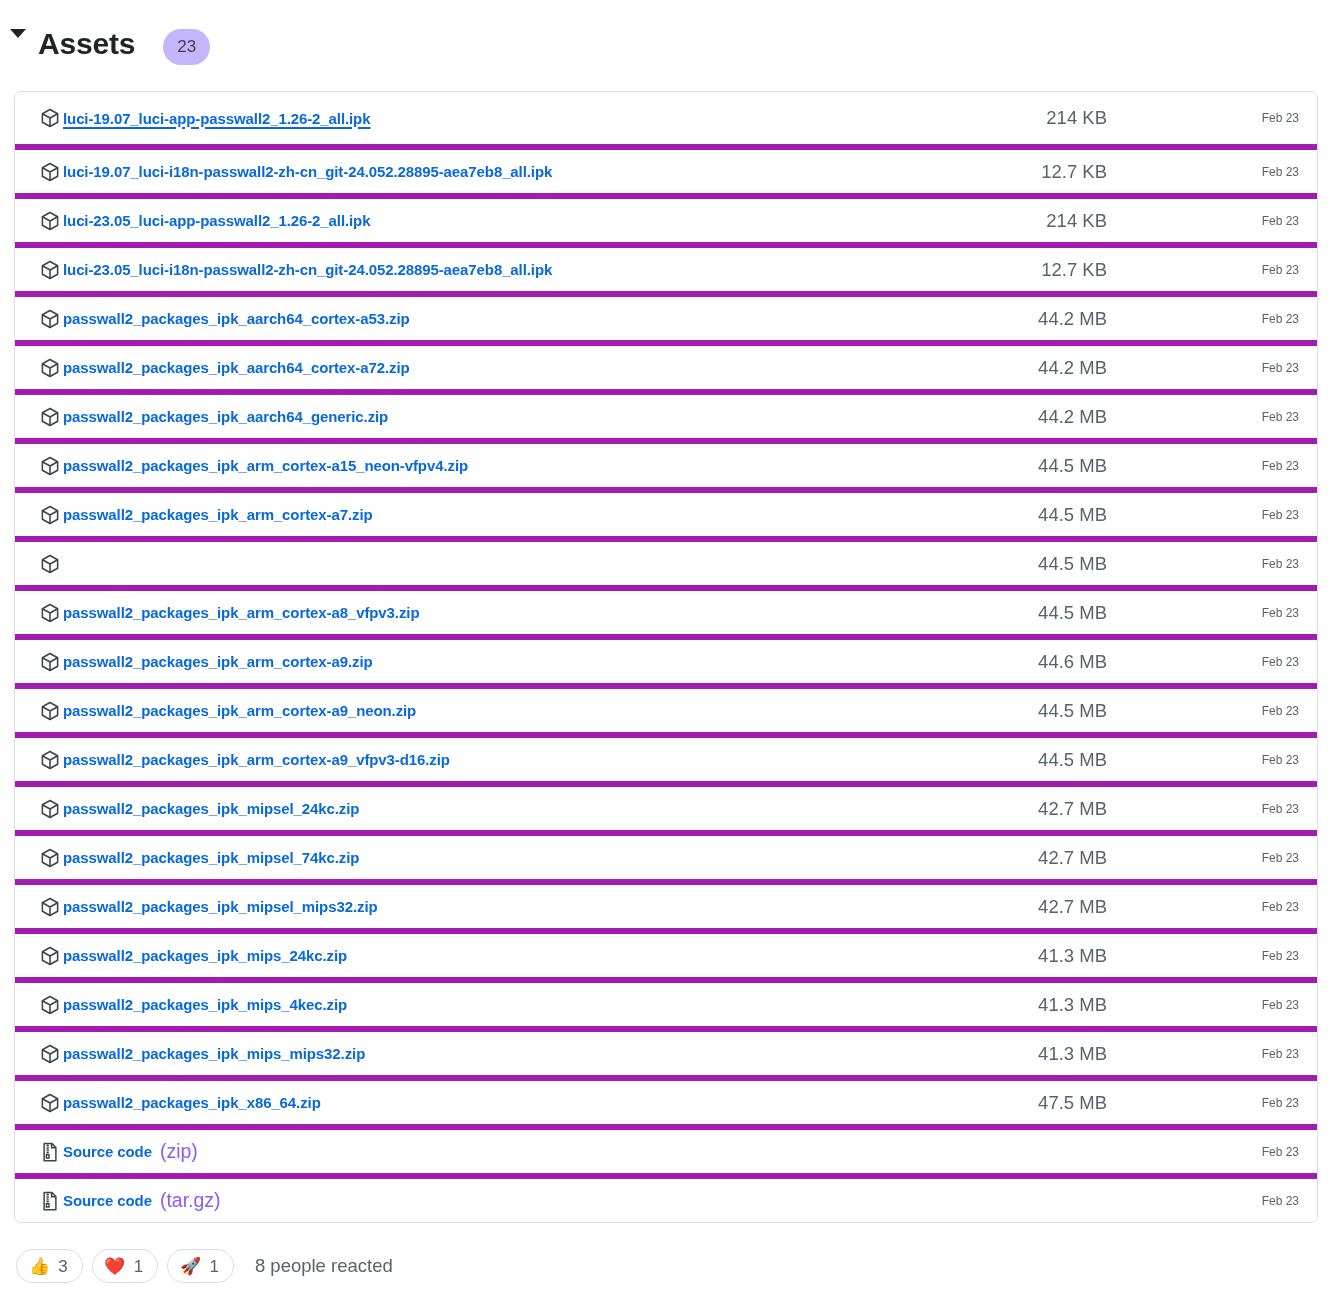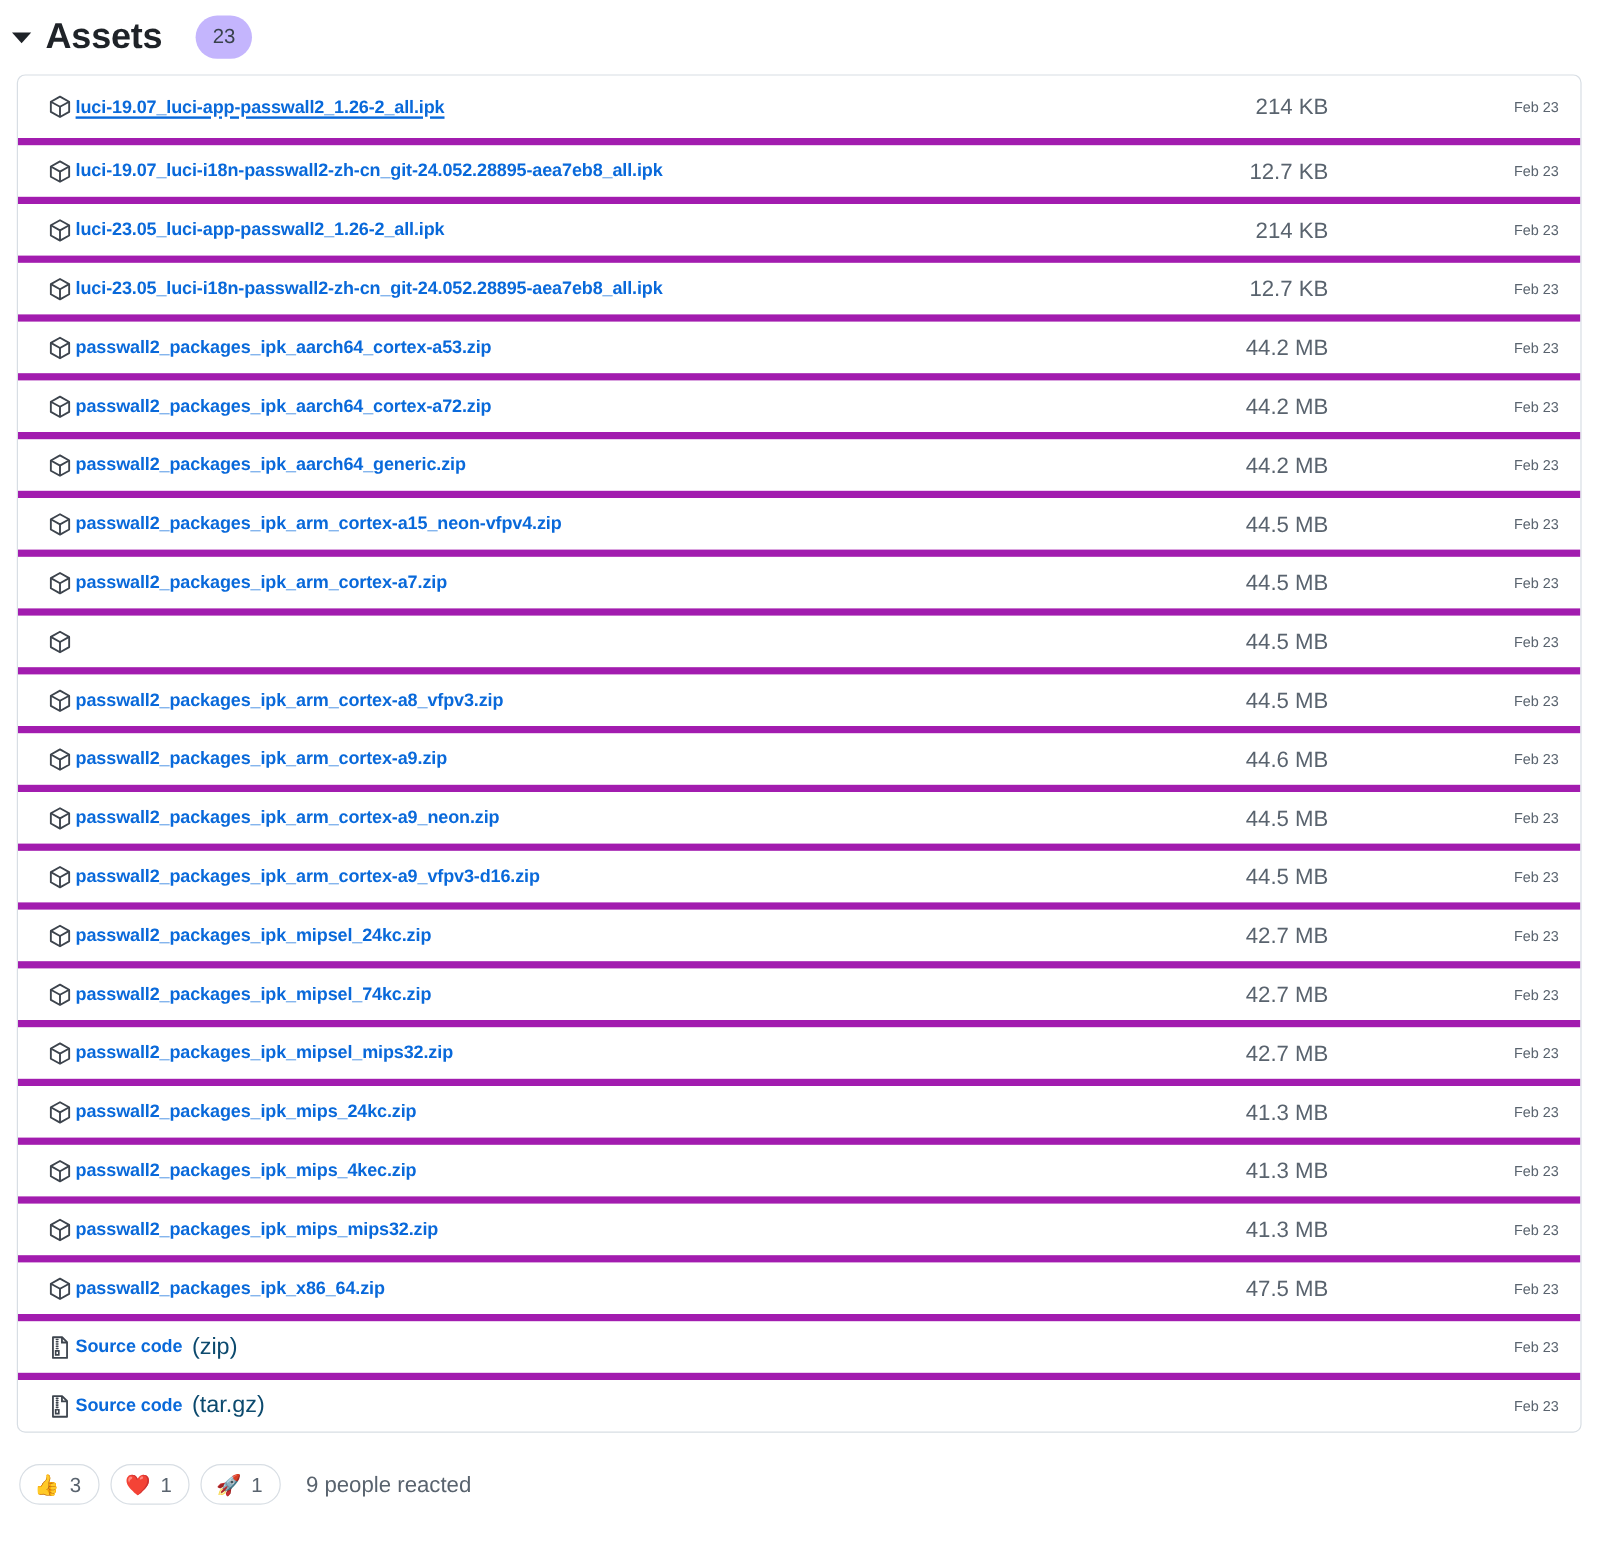--- a/index.html
+++ b/index.html
@@ -12,24 +12,25 @@
     height: 1294px;
     font-family: "Liberation Sans", sans-serif;
     color: #1f2328;
     -webkit-font-smoothing: antialiased;
     overflow: hidden;
   }
 
   
   .assets-header {
     display: flex;
-    align-items: center;
+    align-items: flex-start;
     gap: 10px;
     padding: 0 0 0 10px;
     height: 62px;
+    margin-top: 29px;
   }
   .disclosure-triangle {
     width: 0;
     height: 0;
     border-left: 8px solid transparent;
     border-right: 8px solid transparent;
     border-top: 9px solid #1f2328;
     margin-right: 2px;
     flex: none;
   }
@@ -96,21 +97,21 @@
     text-decoration: none;
     white-space: nowrap;
     letter-spacing: -0.1px;
   }
   .asset-row.hovered .asset-link {
     text-decoration: underline;
     text-underline-offset: 3px;
     text-decoration-thickness: 2px;
   }
   .asset-suffix {
-    color: #0c4a6e;
+    color: #8b5cf6;
     font-size: 19.5px;
     font-weight: 400;
     margin-left: 7px;
     white-space: nowrap;
   }
   .asset-size-cell {
     flex: none;
     width: 230px;
     text-align: right;
     font-size: 18.5px;
@@ -486,14 +487,14 @@
       </button>
       <button class="reaction-pill">
         <span class="reaction-emoji">❤️</span>
         <span class="reaction-count">1</span>
       </button>
       <button class="reaction-pill">
         <span class="reaction-emoji">🚀</span>
         <span class="reaction-count">1</span>
       </button>
     </div>
-  <span class="reactions-summary">9 people reacted</span>
+  <span class="reactions-summary">8 people reacted</span>
 </div>
 
 </body></html>

